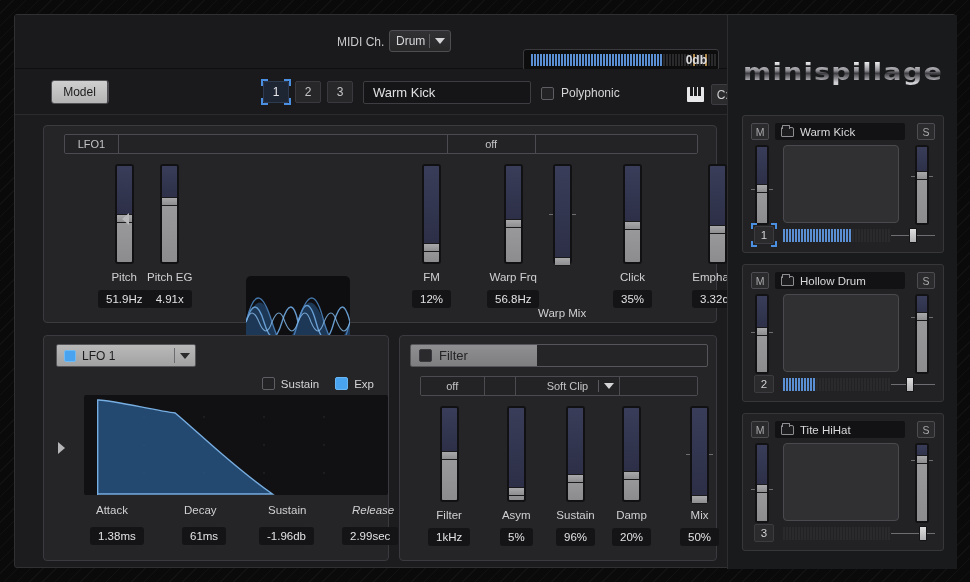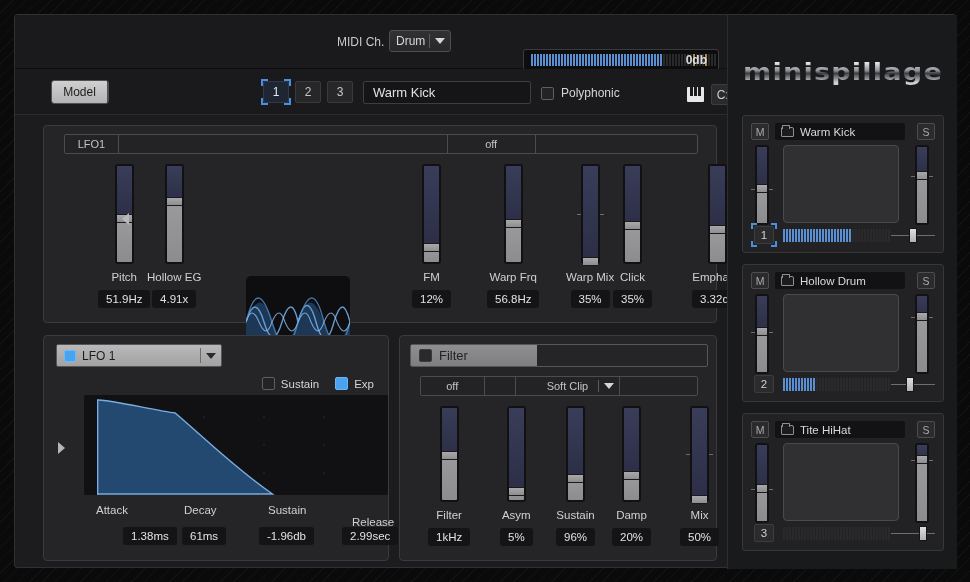--- a/index.html
+++ b/index.html
@@ -496,42 +496,42 @@
             <span class="mark-tri" style="left: 24px; top: 49px;"></span>
             <div class="s-label">Pitch</div>
             <div class="s-value">51.9Hz</div>
           </div>
           <div class="slider-col" style="left: 103px; top: 38px;">
             <div class="vslider" style="height: 100px;">
               <div class="vtrackup" style="height: 38%;"></div>
               <div class="vfill" style="height: 62%;"></div>
               <div class="vhandle" style="bottom: calc(62% - 4px);"></div>
             </div>
-            <div class="s-label">Hollow EG</div>
+            <div class="s-label">Pitch EG</div>
             <div class="s-value">4.91x</div>
           </div>
           <div class="slider-col" style="left: 368px; top: 38px;">
             <div class="vslider" style="height: 100px;">
               <div class="vtrackup" style="height: 85%;"></div>
               <div class="vfill" style="height: 15%;"></div>
               <div class="vhandle" style="bottom: calc(15% - 4px);"></div>
             </div>
             <div class="s-label">FM</div>
             <div class="s-value">12%</div>
           </div>
           <div class="slider-col" style="left: 443px; top: 38px;">
             <div class="vslider" style="height: 100px;">
               <div class="vtrackup" style="height: 60%;"></div>
               <div class="vfill" style="height: 40%;"></div>
               <div class="vhandle" style="bottom: calc(40% - 4px);"></div>
             </div>
             <div class="s-label">Warp Frq</div>
             <div class="s-value">56.8Hz</div>
           </div>
-          <div class="slider-col" style="left: 522px; top: 38px;">
+          <div class="slider-col" style="left: 494px; top: 38px; gap: 36px;">
             <div class="vslider" style="height: 100px; position: relative; overflow: visible;">
               <div class="vtrackup" style="height: 100%;"></div>
               <div class="vhandle" style="bottom: calc(0% - 4px);"></div>
               <span class="tick-l"></span>
               <span class="tick-r"></span>
             </div>
             <div class="s-label">Warp Mix</div>
             <div class="s-value">35%</div>
           </div>
           <div class="slider-col" style="left: 569px; top: 38px;">
@@ -550,21 +550,21 @@
               <div class="vhandle" style="bottom: calc(33% - 4px);"></div>
             </div>
             <div class="s-label">Emphasis</div>
             <div class="s-value">3.32db</div>
           </div>
         </div>
     </div>
 
     <div class="panel" id="env-panel">
       <div class="env-selects">
-        <div class="esel" style="width:166px">
+        <div class="esel" style="width:140px">
           <span class="esel-chk"></span>
           <span class="v" style="margin-left:6px">LFO 1</span>
           <span class="sel-div"></span>
           <span class="caret"></span>
         </div>
       </div>
 
       <div class="env-chks">
         <span class="env-chk-item">
           <span class="chk"></span>
@@ -593,26 +593,26 @@
               <circle cx="240" cy="78" r="1"></circle>
           </g>
           <path id="env-path" fill="#2a5a8c" fill-opacity="0.78" stroke="#77aee2" stroke-width="1.4" d="M13.68,100 L13.68,5.000000000000004 C23.68,4.000000000000004 73.2,16.000000000000004 91.2,18.000000000000004 C117.2,40 150.48,73 188.48,99 L13.68,99 Z"></path>
         </svg>
       </div>
       <div class="env-arrow-l"></div>
       <div class="env-arrow-r"></div>
 
       <div class="env-labels" id="env-params">
           <div class="env-lbl" style="left: 52px; top: 0px;">Attack</div>
-          <div class="env-val" style="left: 46px; top: 23px; margin-left: 33px;">1.38ms</div>
+          <div class="env-val" style="left: 46px; top: 23px;">1.38ms</div>
           <div class="env-lbl" style="left: 140px; top: 0px;">Decay</div>
           <div class="env-val" style="left: 138px; top: 23px;">61ms</div>
           <div class="env-lbl" style="left: 224px; top: 0px;">Sustain</div>
           <div class="env-val" style="left: 215px; top: 23px;">-1.96db</div>
-          <div class="env-lbl" style="left: 308px; top: 12px;">Release</div>
+          <div class="env-lbl" style="left: 308px; top: 0px; font-style: italic;">Release</div>
           <div class="env-val" style="left: 298px; top: 23px;">2.99sec</div>
         </div>
     </div>
 
     <div class="panel" id="dist-panel">
       <div class="dist-tabs" id="dist-tabs">
           <div class="dtab inactive" style="width: 126px;">
             <span class="chk"></span>
             <span>Filter</span>
           </div>

